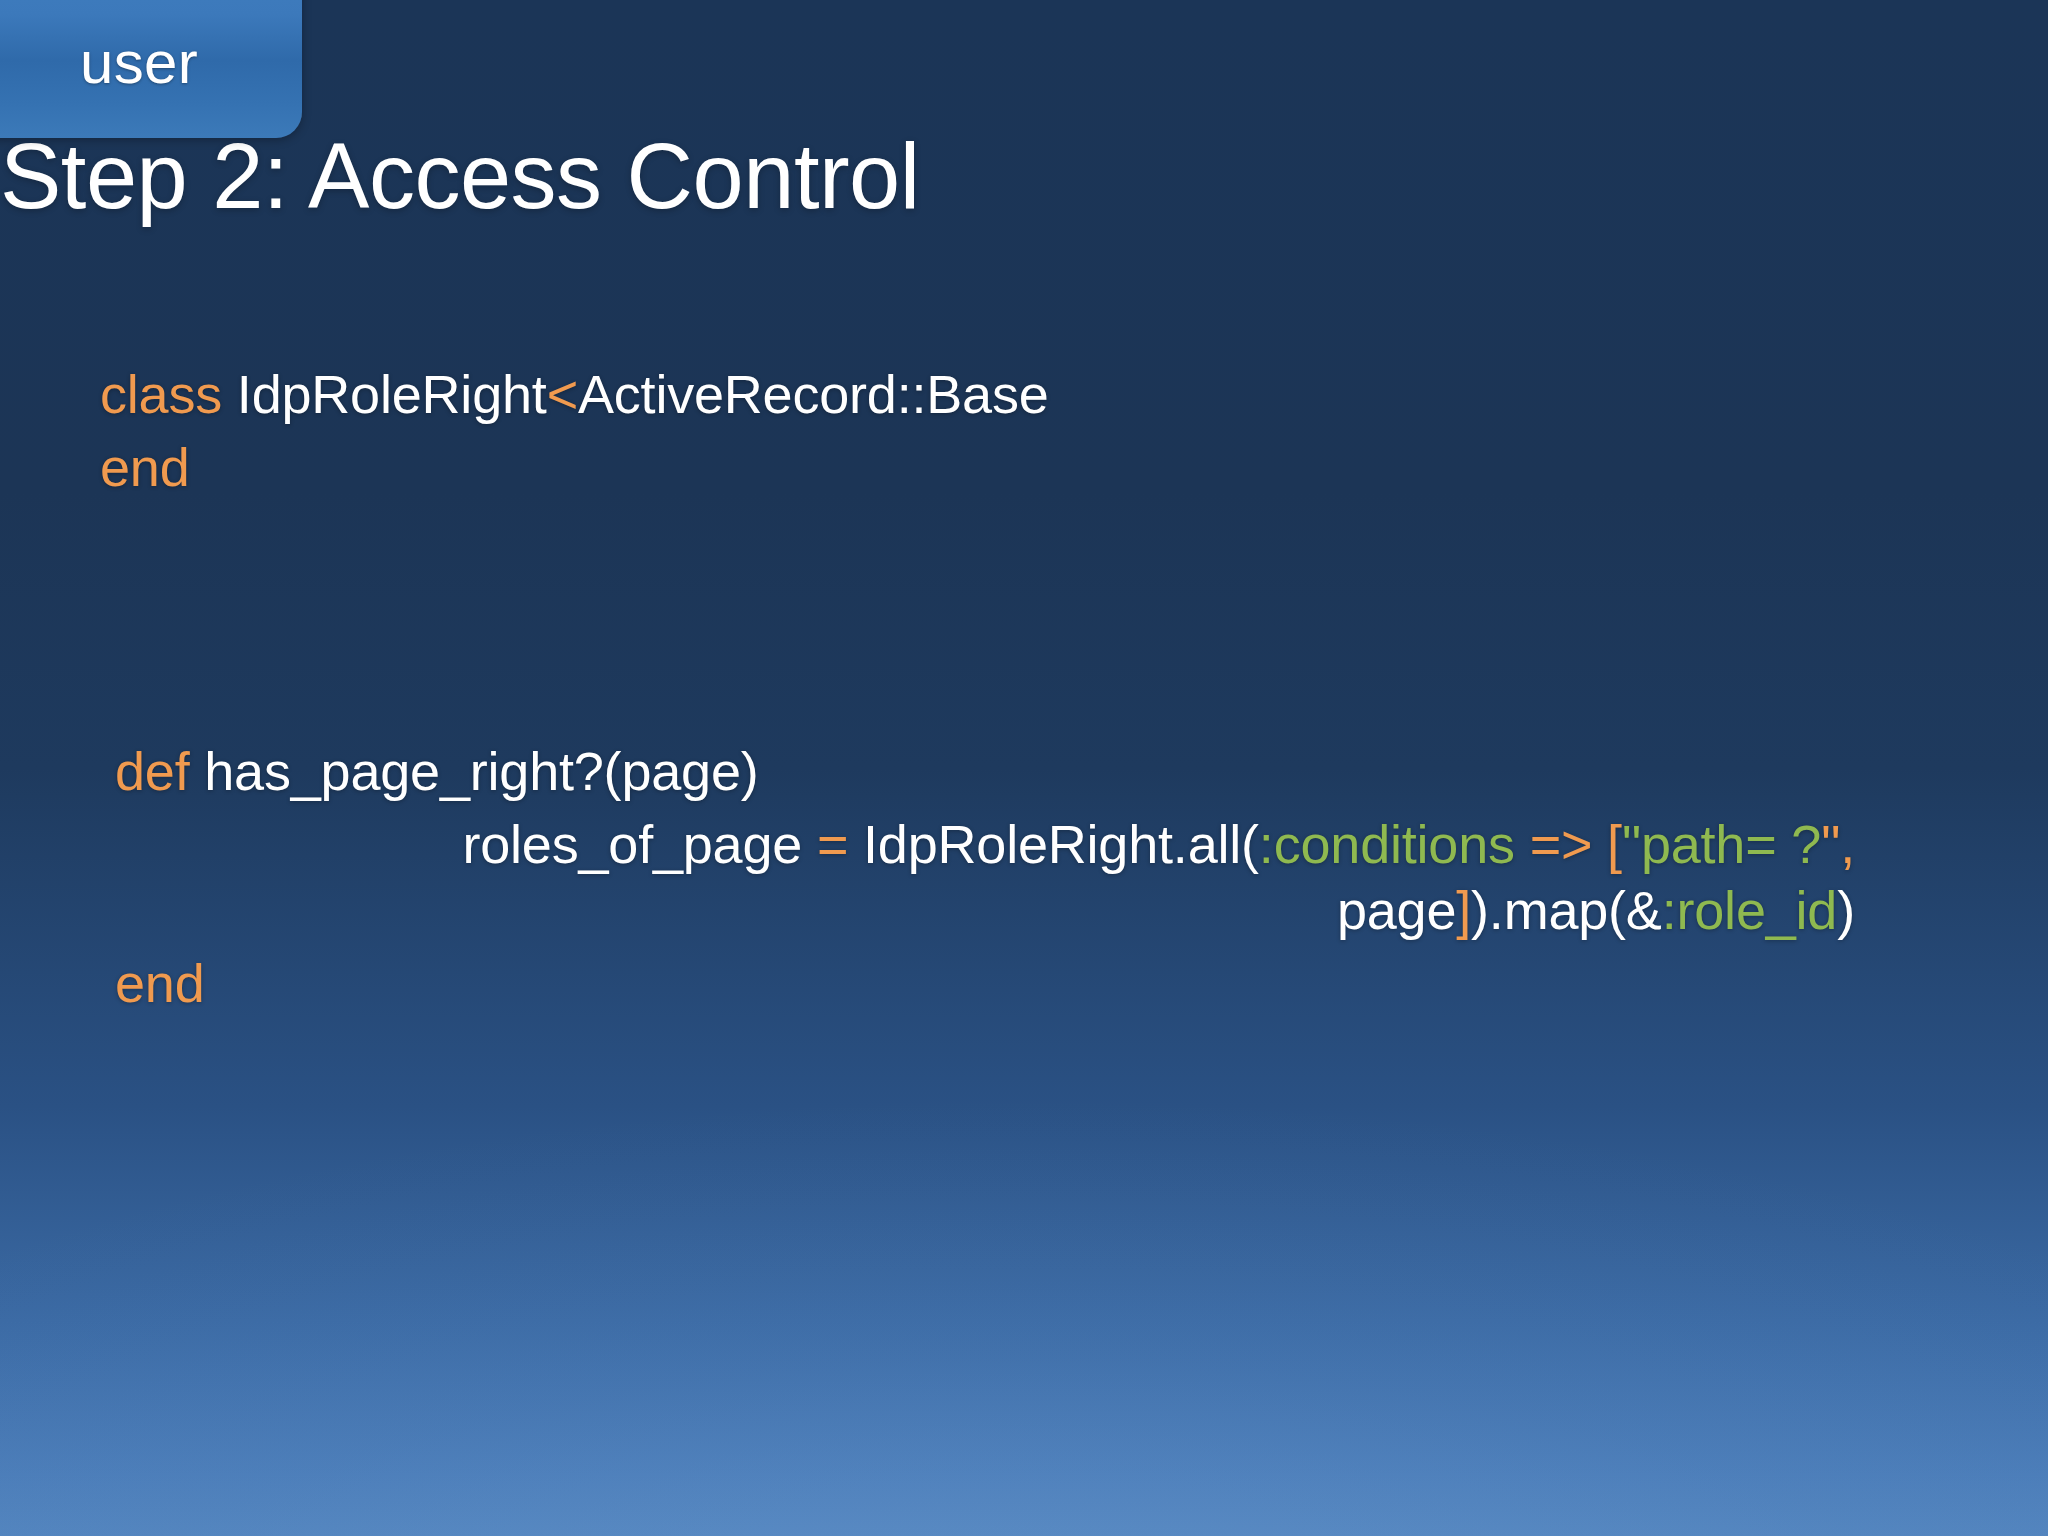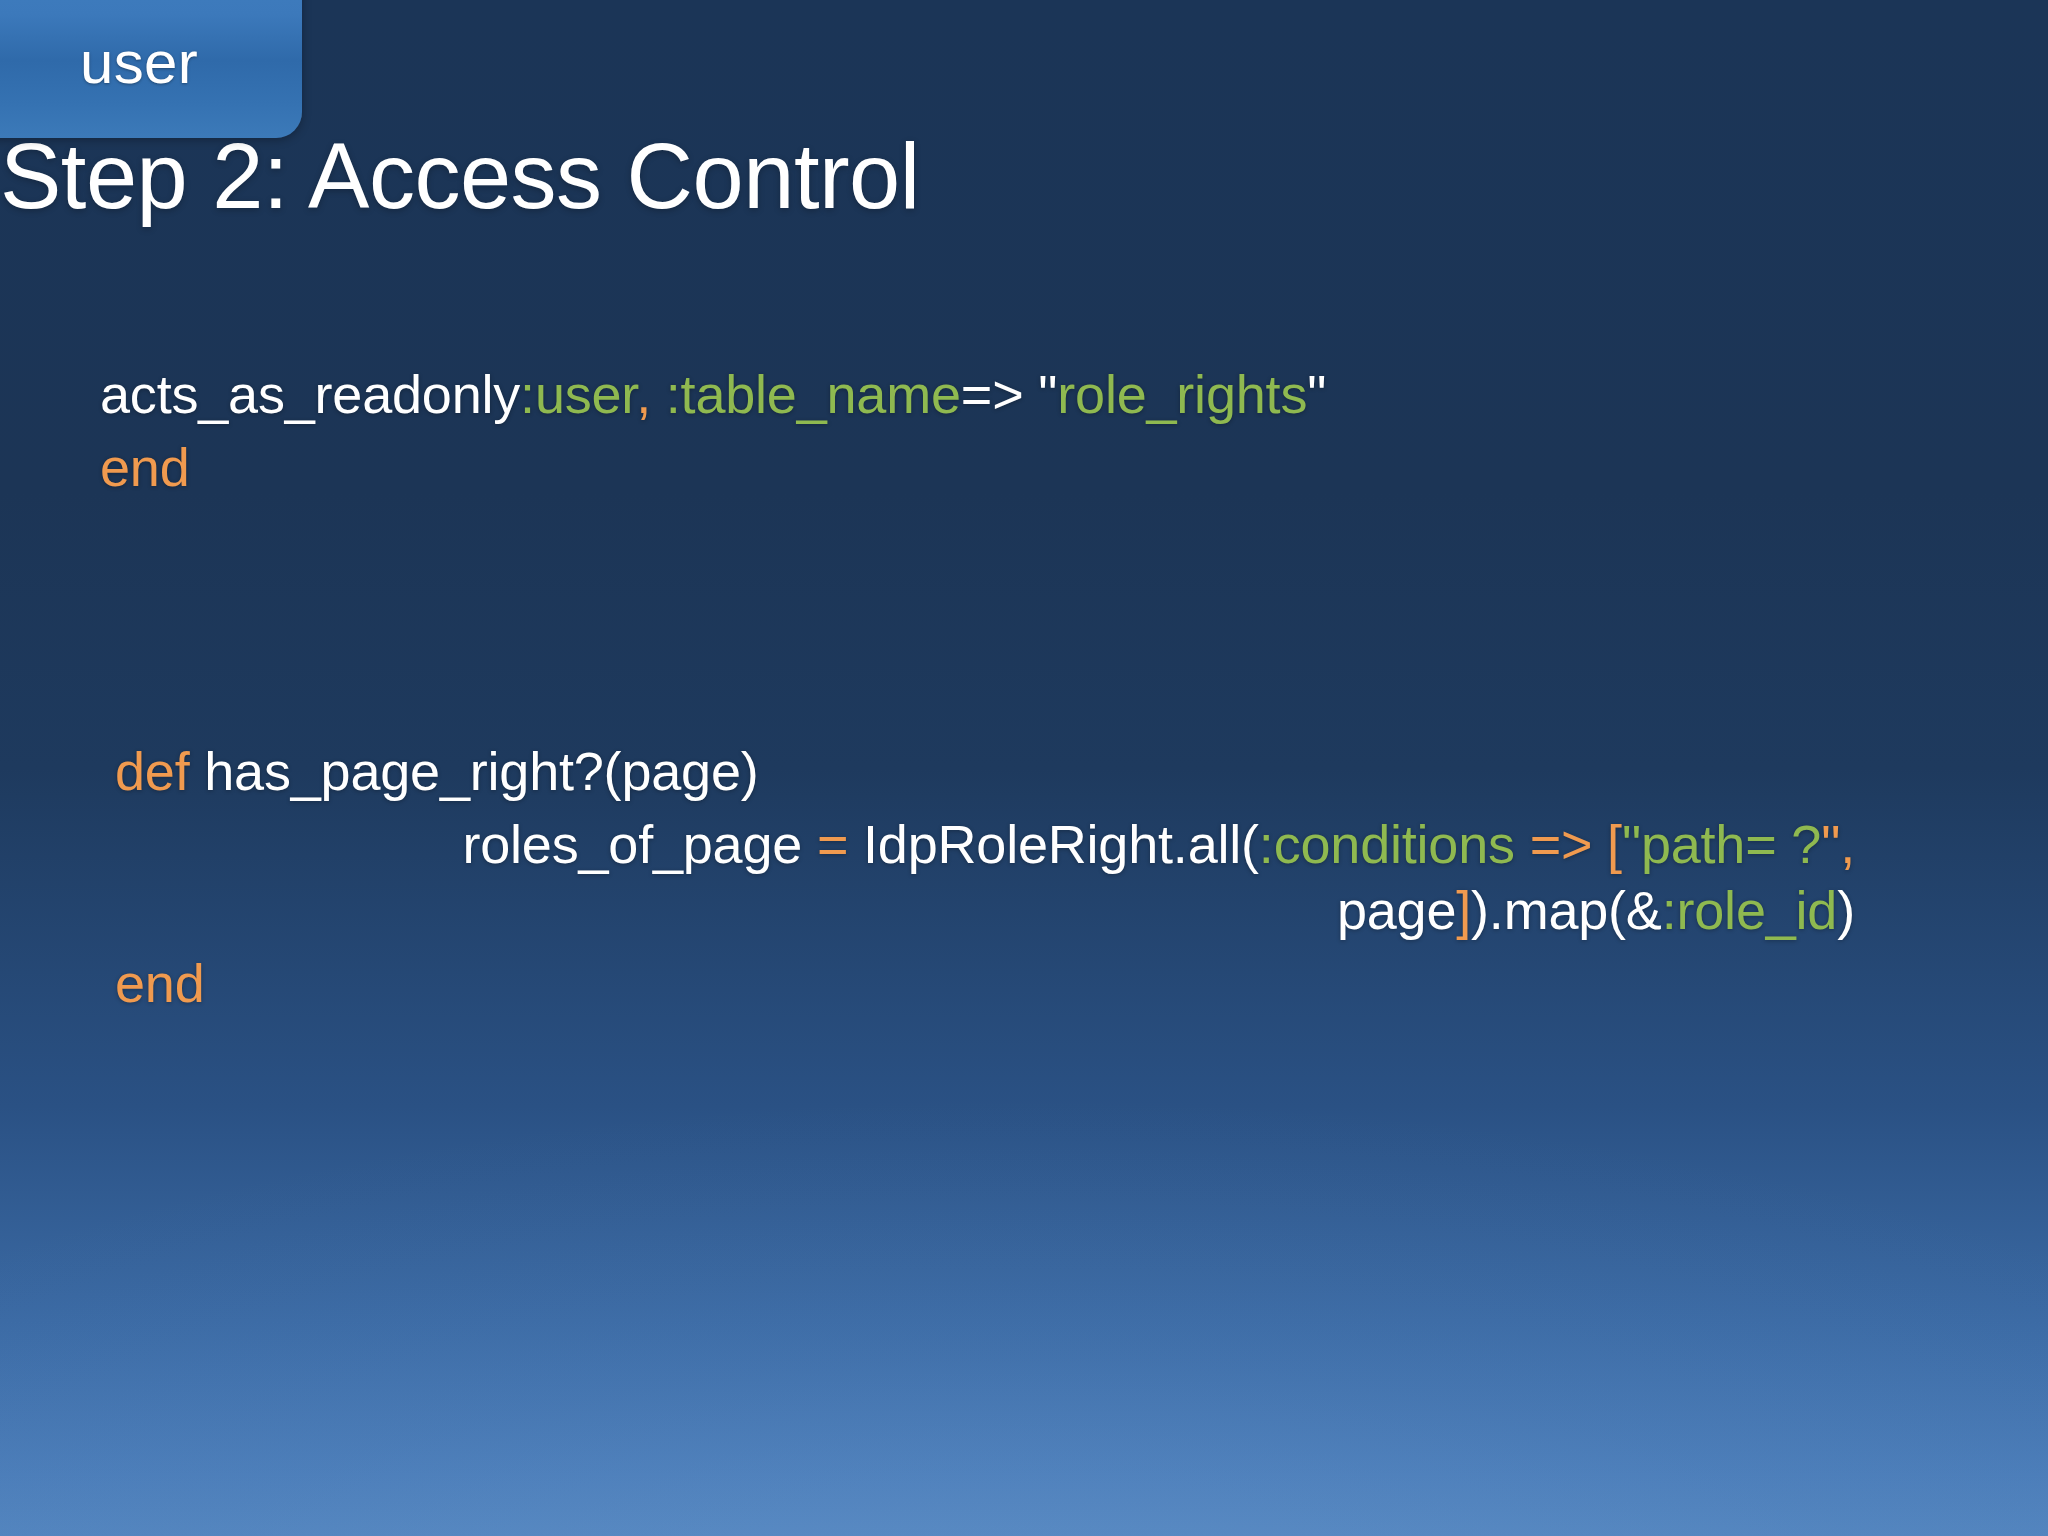--- a/index.html
+++ b/index.html
@@ -122,22 +122,22 @@
 <div id="slide">
 
   <div id="user-badge">
     <span class="badge-label">user</span>
   </div>
 
   <div id="slide-title">Step 2: Access Control</div>
 
   <div id="code-block-1" class="code-block">
 
+    <div class="code-line"><span class="tok-kw">class</span><span class="tok-plain"> IdpRoleRight</span><span class="tok-op">&lt;</span><span class="tok-plain">ActiveRecord::Base</span></div>
 
-    <div class="code-line"><span class="tok-plain">acts_as_readonly</span><span class="tok-sym">:user</span><span class="tok-op">,</span><span class="tok-sym"> :table_name</span><span class="tok-plain">=&gt; </span><span class="tok-plain">"</span><span class="tok-sym">role_rights</span><span class="tok-plain">"</span></div>
 
     <div class="code-line"><span class="tok-kw">end</span></div>
 
   </div>
 
   <div id="code-block-2" class="code-block">
 
     <div class="code-line"><span class="tok-kw">def</span><span class="tok-plain"> has_page_right?(page)</span></div>
 
 

